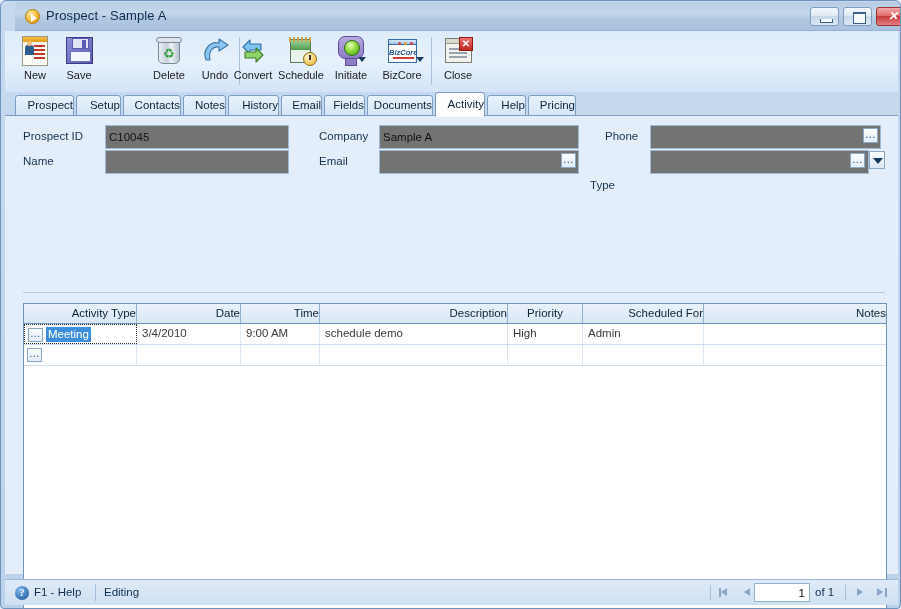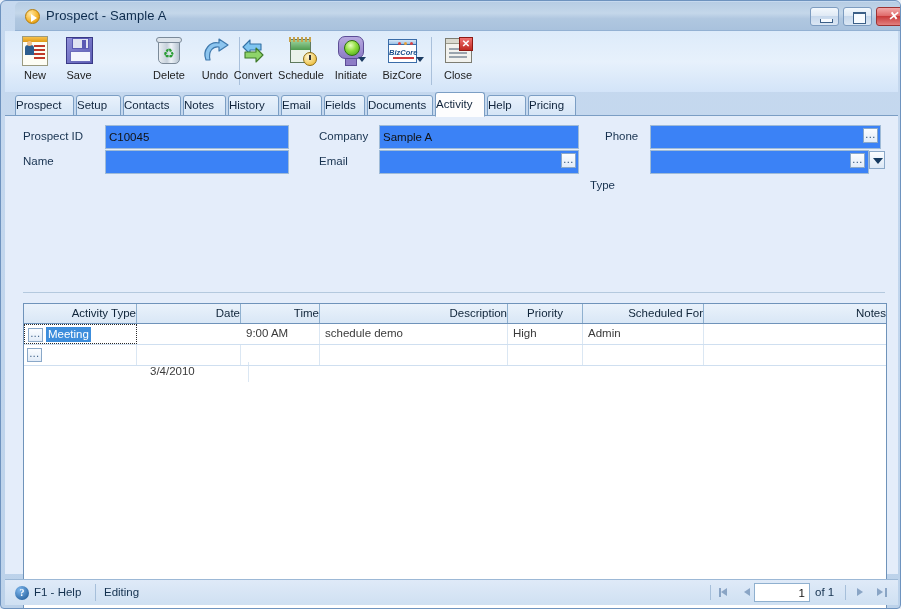--- a/index.html
+++ b/index.html
@@ -118,36 +118,36 @@
   .ic-close .ln{position:absolute;left:3px;height:1.5px;background:#9aa4ad;}
   .ic-close .x{position:absolute;right:-2px;top:-2px;width:14px;height:14px;background:linear-gradient(to bottom,#f0706f,#c02a22);
      border:1px solid #8e1a14;box-sizing:border-box;color:#fff;font-size:10px;font-weight:bold;line-height:12px;text-align:center;}
   
   #tabstrip{position:absolute;left:4px;top:91px;width:893px;height:24px;}
   #tabstrip .tabline{position:absolute;left:0;bottom:0;width:893px;height:1px;background:#7b9ec4;}
   .tab{
     position:absolute;top:3px;height:21px;box-sizing:border-box;
     border:1px solid #7b9ec4;border-radius:3px 3px 0 0;
     background:linear-gradient(to bottom,#e9f2fc 0%,#d5e5f6 100%);
-    font-size:11.5px;color:#10243c;text-align:left;line-height:19px;cursor:default;
+    font-size:11.5px;color:#10243c;text-align:right;line-height:19px;cursor:default;
     white-space:nowrap;
   }
   .tab.active{
     top:0;height:25px;line-height:22px;
     background:#fdfdfe;border-bottom:1px solid #fdfdfe;z-index:3;font-weight:normal;
   }
   
   #panel{
     position:absolute;left:4px;top:115px;width:893px;height:458px;
     background:#e4edfa;border-top:none;
   }
   .flabel{position:absolute;font-size:11.5px;color:#17324f;}
   .finput{
     position:absolute;box-sizing:border-box;height:24px;
-    background:#3b82f6;border:1px solid #9fbbd7;
+    background:#737373;border:1px solid #9fbbd7;
     font-family:"Liberation Sans",sans-serif;font-size:11.5px;color:#111;
     padding:1px 3px;line-height:16px;outline:none;
   }
   .ellipsis-btn{
     position:absolute;box-sizing:border-box;width:15px;height:15px;top:3px;
     border:1px solid #8aa8c8;background:linear-gradient(to bottom,#fbfdff,#e2ecf8);
     color:#2b4f78;font-size:11px;line-height:11px;text-align:center;letter-spacing:.5px;cursor:default;
   }
   .drop-btn{
     position:absolute;box-sizing:border-box;width:16px;height:18px;top:1px;
@@ -393,21 +393,21 @@
         <div class="hcell center" style="left:484px;width:75px;">Priority</div>
         <div class="hcell" style="left:559px;width:121px;">Scheduled For</div>
         <div class="hcell" style="left:680px;width:182px;border-right:none;">Notes</div>
       </div>
 
       <div class="grow" style="top:20px;">
         <div class="gcell cell-focus" style="left:0;width:113px;">
           <div class="rowbtn">...</div>
           <div class="sel-text">Meeting</div>
         </div>
-        <div class="gcell" style="left:121px;width:104px;margin-top:38px;">3/4/2010</div>
+        <div class="gcell" style="left:113px;width:104px;">3/4/2010</div>
         <div class="gcell" style="left:217px;width:79px;">9:00 AM</div>
         <div class="gcell" style="left:296px;width:188px;">schedule demo</div>
         <div class="gcell" style="left:484px;width:75px;">High</div>
         <div class="gcell" style="left:559px;width:121px;">Admin</div>
         <div class="gcell" style="left:680px;width:182px;border-right:none;"></div>
       </div>
 
       <div class="grow" style="top:41px;">
         <div class="gcell" style="left:0;width:113px;">
           <div class="rowbtn">...</div>

